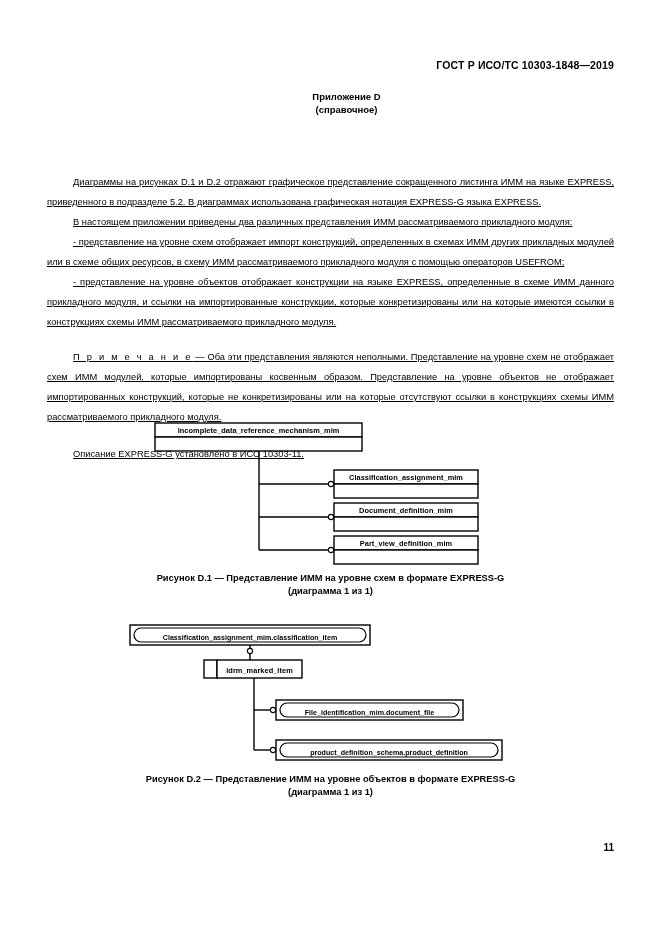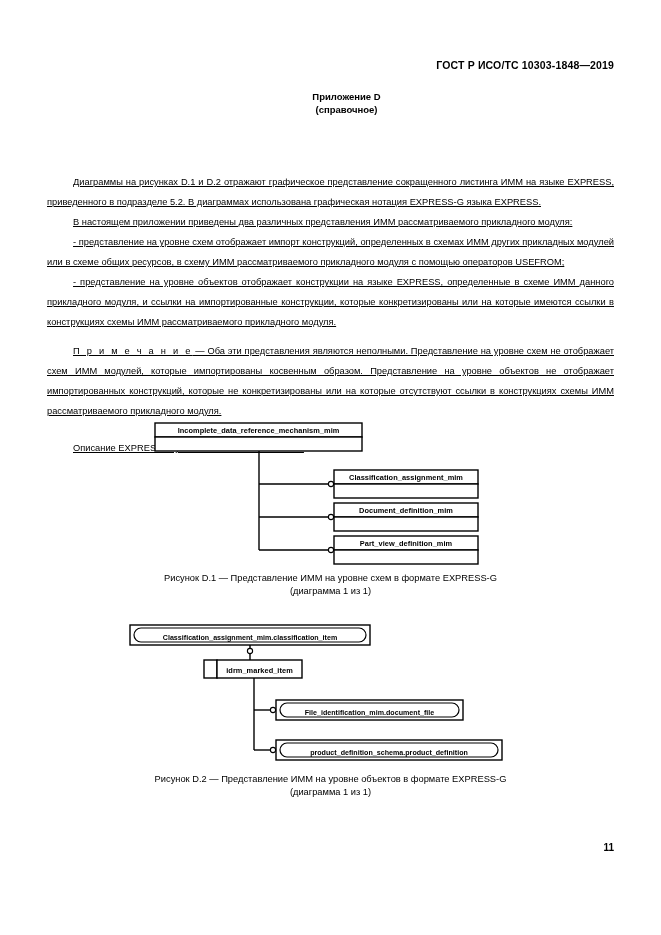--- a/index.html
+++ b/index.html
@@ -67,39 +67,40 @@
     line-height: 20px;
     text-align: justify;
     text-justify: inter-word;
     text-decoration: underline;
   }
   .body-text p {
     margin: 0 0 0 0;
     text-indent: 26px;
   }
   .body-text p.note {
-    margin-top: 9px;
+    margin-top: 15px;
     text-indent: 26px;
   }
   .body-text p.last {
     margin-top: 17px;
   }
   .spaced {
     letter-spacing: 2.1px;
     font-weight: normal;
   }
 
   
   .fig-caption {
     position: absolute;
     left: 0;
     width: 661px;
     text-align: center;
     font-size: 9.3px;
     line-height: 12.5px;
+    font-weight: bold;
   }
   #cap-d1 { top: 572px; }
   #cap-d2 { top: 773px; }
 
   
   .page-number {
     position: absolute;
     right: 47px;
     top: 842px;
     font-size: 10px;

